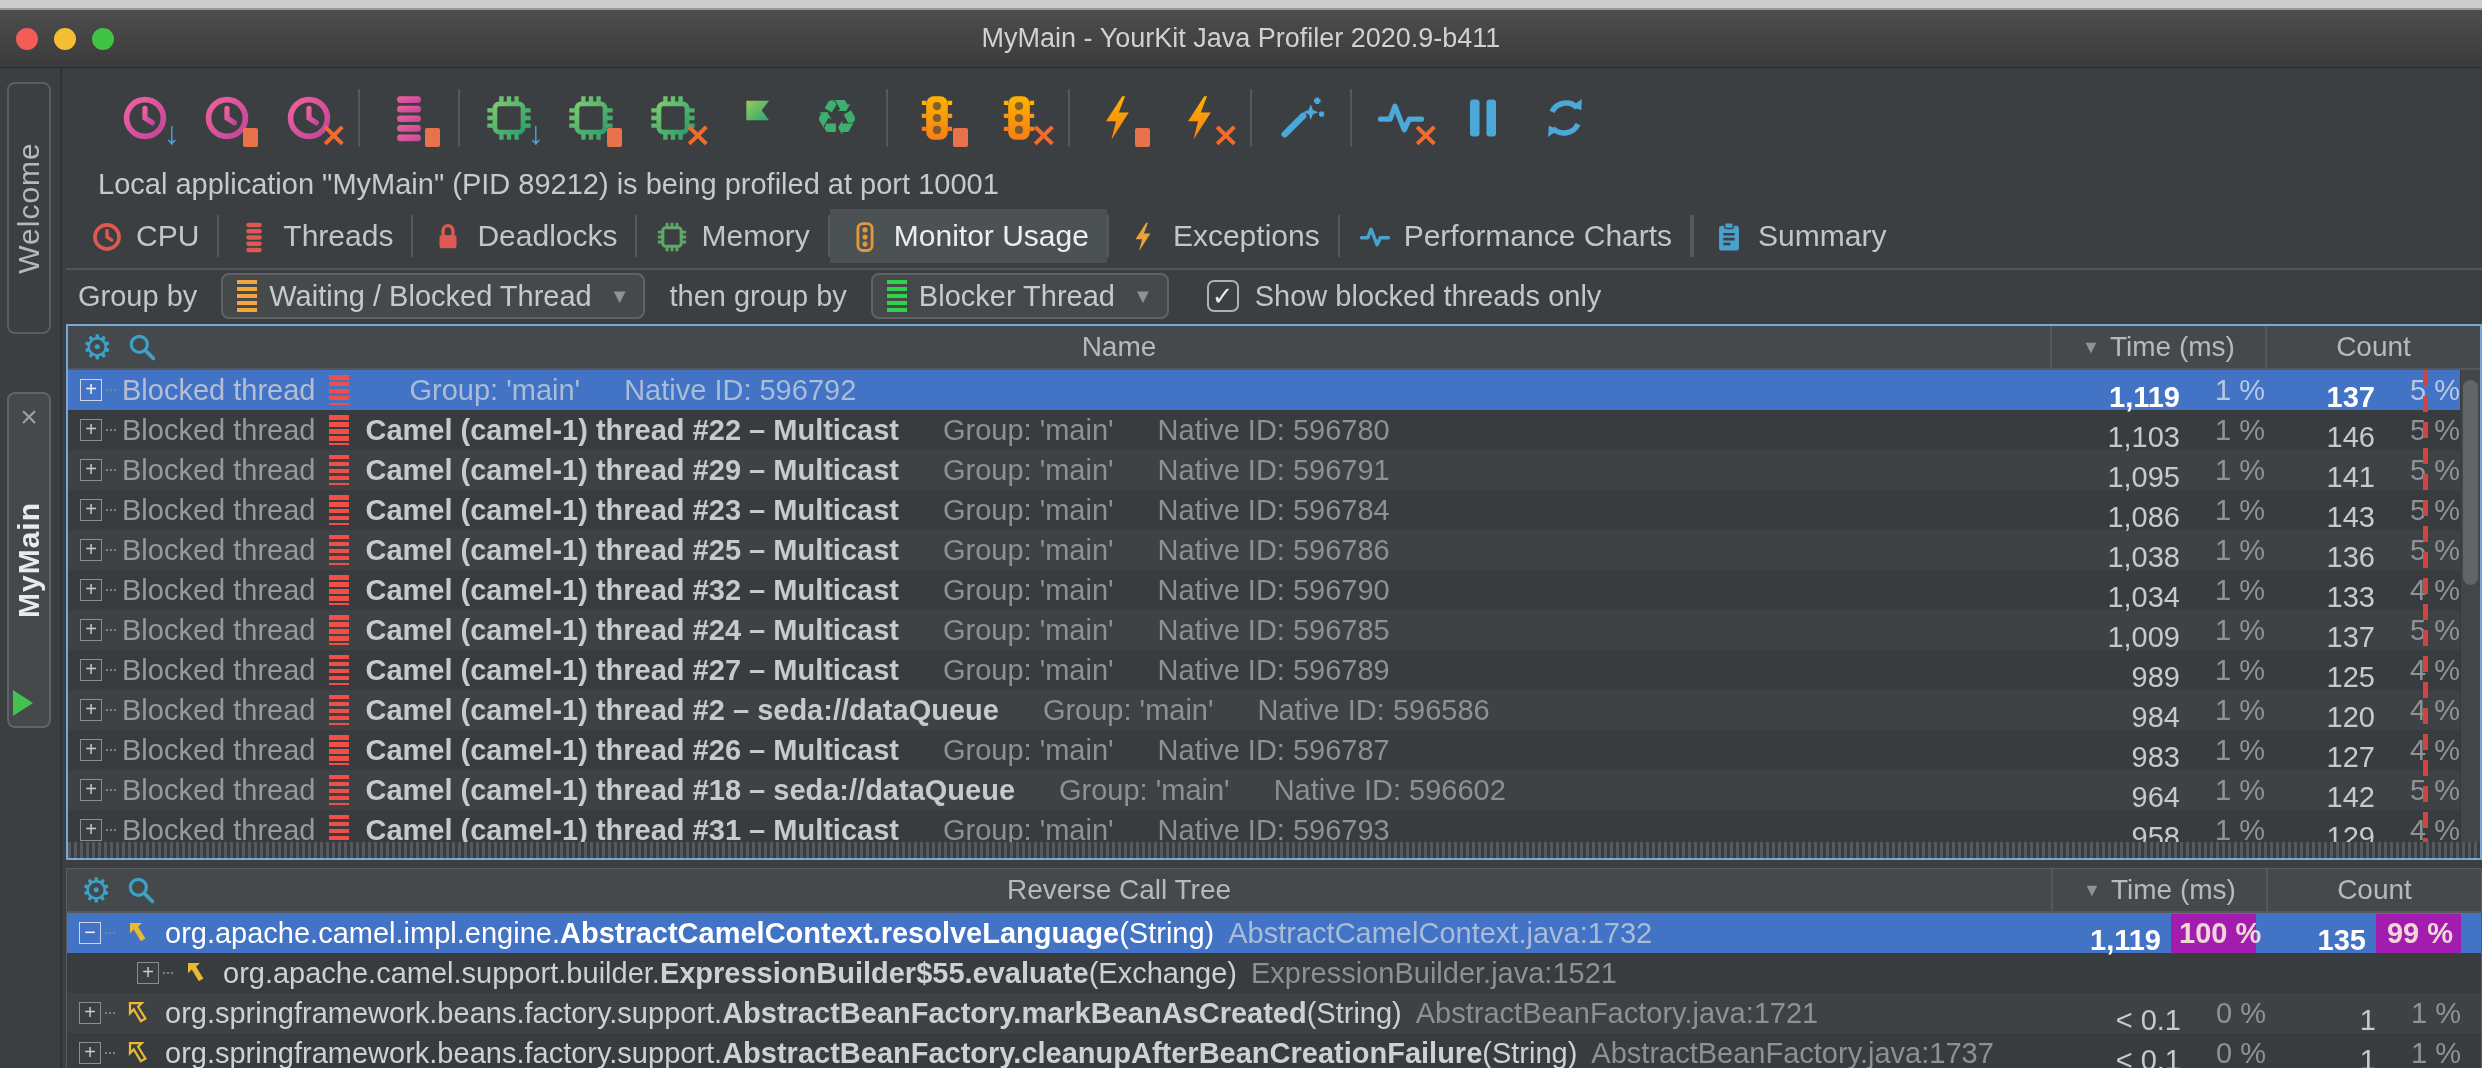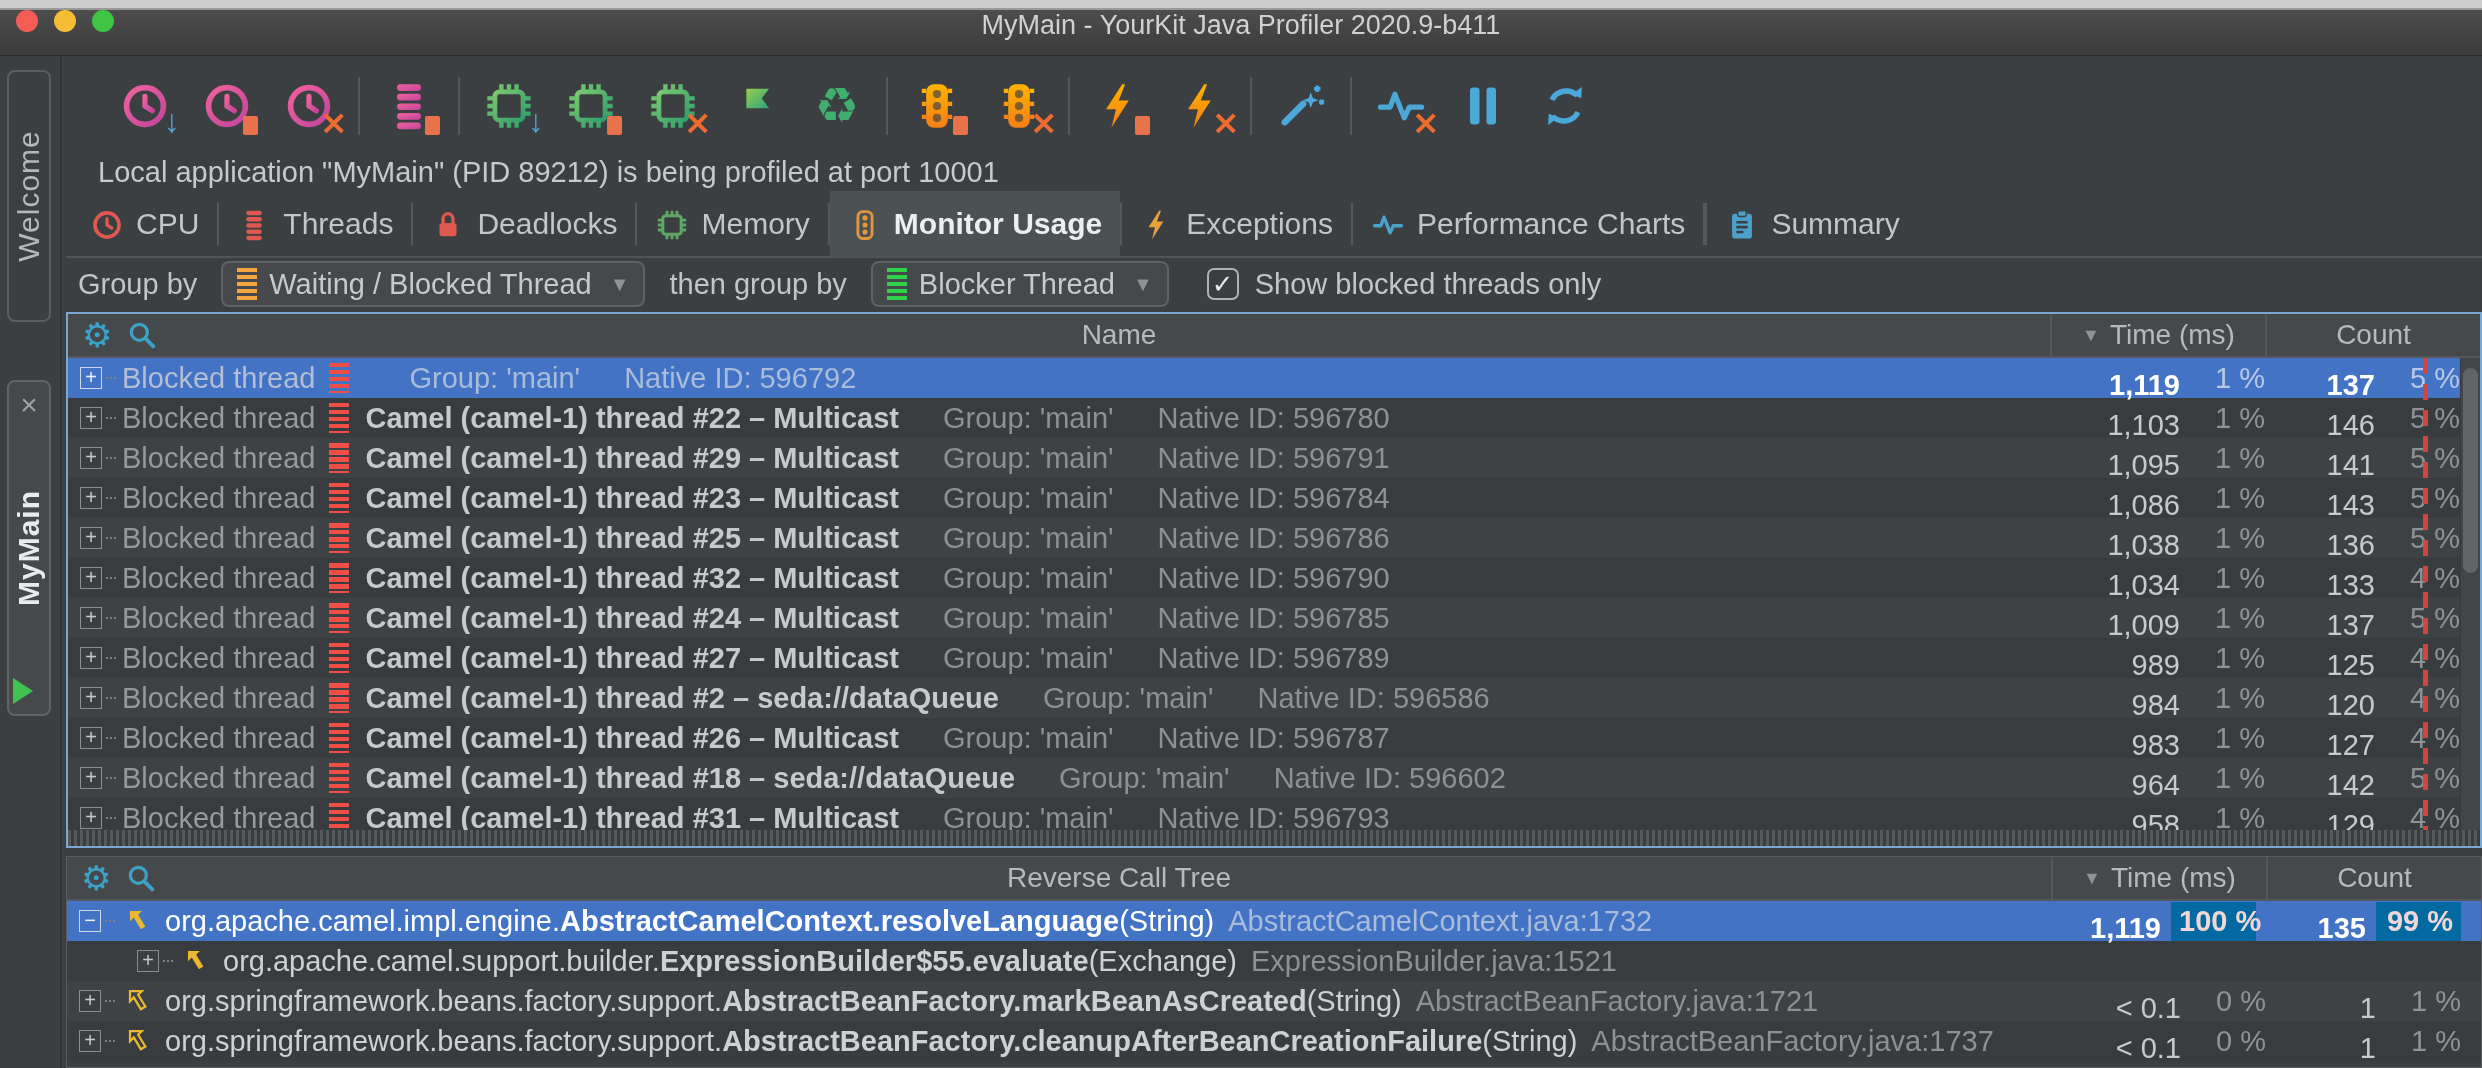--- a/index.html
+++ b/index.html
@@ -4,22 +4,22 @@
 <style>
   * { margin:0; padding:0; box-sizing:border-box; }
   html,body { width:2482px; height:1068px; overflow:hidden; }
   body { font-family:"Liberation Sans","DejaVu Sans",sans-serif; background:#3c3f41; color:#c2c6c8; }
   .screen { position:relative; width:2482px; height:1068px; display:flex; flex-direction:column; }
 
   
   .top-strip { height:10px; background:#cdcdcd; border-bottom:2px solid #9a9a9a; }
 
   
-  .titlebar { height:46px; background:linear-gradient(#4d4d4d,#3b3b3b); border-bottom:1px solid #2a2a2a;
-              display:flex; position:relative; flex:0 0 auto; }
+  .titlebar { height:58px; background:linear-gradient(#4d4d4d,#3b3b3b); border-bottom:1px solid #2a2a2a;
+              display:flex; align-items:center; position:relative; flex:0 0 auto; }
   .tl-btn { width:22px; height:22px; border-radius:50%; margin-left:16px; }
   .tl-red{ background:#f45d55; } .tl-yellow{ background:#f5bd33; } .tl-green{ background:#3fc444; }
   .title { position:absolute; left:0; right:0; text-align:center; font-size:27px; color:#cfd1d3; }
 
   .content { flex:1; display:flex; min-height:0; }
 
   
   .sidebar { width:62px; flex:0 0 auto; border-right:2px solid #303234; position:relative; }
   .vtab { position:absolute; left:7px; width:44px; border:2px solid #5a5e60; border-radius:8px;
           display:flex; flex-direction:column; align-items:center; justify-content:center; }
@@ -45,21 +45,21 @@
   .badge-x { color:#ef6c30; font-size:34px; font-weight:bold; right:-12px; bottom:-6px; font-family:"DejaVu Sans",sans-serif; }
   .glyph-ic { font-family:"DejaVu Sans",sans-serif; font-size:50px; line-height:1; }
 
   
   .statusline { height:36px; font-size:29px; color:#c6cacc; padding-left:32px; flex:0 0 auto; }
 
   
   .tabbar { height:66px; display:flex; align-items:center; border-bottom:2px solid #515558; flex:0 0 auto; padding-left:6px; }
   .tab { display:flex; align-items:center; gap:12px; padding:0 18px; height:62px; font-size:30px; color:#c2c6c8; cursor:default; }
   .tab svg { width:36px; height:36px; }
-  .tab.selected { background:#4c5154; color:#eceef0; height:66px;font-weight:bold; }
+  .tab.selected { background:#4c5154; color:#eceef0; height:54px; }
   .tab-sep { width:2px; height:42px; background:#55595b; }
 
   
   .groupbar { height:52px; display:flex; align-items:center; gap:24px; padding-left:12px; font-size:29px; color:#c2c6c8; flex:0 0 auto; }
   .dropdown { display:flex; align-items:center; gap:12px; background:#45494b; border:2px solid #5f6365; border-radius:8px;
               padding:4px 14px; height:46px; color:#c6cacc; }
   .dd-bars { width:20px; height:32px; }
   .bars-orange { background:repeating-linear-gradient(180deg,#f2a63c 0 4.5px, rgba(0,0,0,0) 4.5px 7px); }
   .bars-green  { background:repeating-linear-gradient(180deg,#2fd24a 0 4.5px, rgba(0,0,0,0) 4.5px 7px); }
   .bars-red    { background:repeating-linear-gradient(180deg,#ef4f47 0 4.5px, rgba(0,0,0,0) 4.5px 7px); }
@@ -97,21 +97,21 @@
   .tstate { width:20px; height:30px; margin-right:16px; flex:0 0 auto; }
   .tname { color:#c6cacc; font-weight:bold; }
   .row.selected .tname { color:#ffffff; }
   .tgroup, .tnative { color:#8d9194; margin-left:44px; }
   .row.selected .tgroup, .row.selected .tnative { color:#a9bcd9; }
   .num-cell { width:130px; text-align:right; color:#c6cacc; flex:0 0 auto;margin-top:14px; }
   .row.selected .num-cell { color:#ffffff; font-weight:bold; }
   .pct-cell { width:85px; text-align:right; color:#8f9396; flex:0 0 auto; }
   .row.selected .pct-cell { color:#b9c8e4; }
   .cnum { width:110px; } .cpct { width:85px; margin-right:20px; }
-  .pct-red { background:#0369a1; color:#efd7d5 !important; font-weight:bold; padding:3px 8px; border-radius:1px; margin-left:10px; }
+  .pct-red { background:#a21caf; color:#efd7d5 !important; font-weight:bold; padding:3px 8px; border-radius:1px; margin-left:10px; }
 
   .red-dash { position:absolute; top:0; bottom:0; right:52px; width:5px;
               background:repeating-linear-gradient(180deg,#d04540 0 16px, rgba(0,0,0,0) 16px 26px); }
   .vscroll { position:absolute; top:0; bottom:0; right:0; width:20px; background:#434648; border-left:1px solid #37393b; }
   .vthumb { position:absolute; top:10px; right:2px; width:15px; height:205px; background:#616568; border-radius:8px; }
   .hscroll { height:16px; background:repeating-linear-gradient(90deg,#575a5c 0 3px,#3a3d3f 3px 6px); }
 
   
   .ct-pkg { color:#ced1d3; } .ct-method { color:#ced1d3; font-weight:bold; } .ct-sig { color:#ced1d3; }
   .ct-ref { color:#8d9194; margin-left:14px; }

